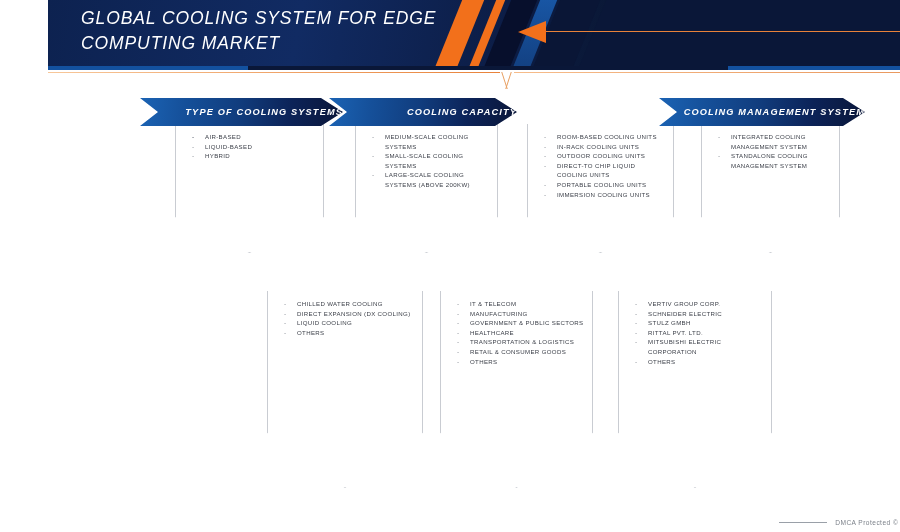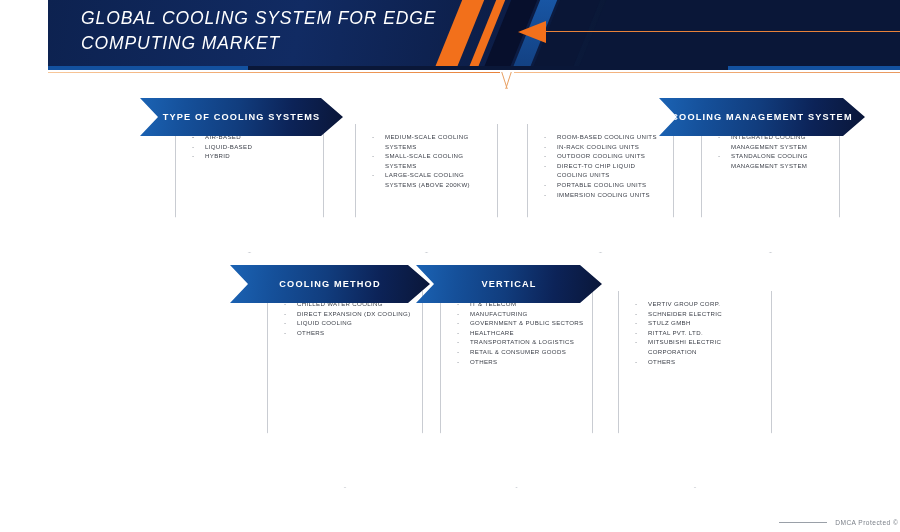--- a/index.html
+++ b/index.html
@@ -80,25 +80,26 @@
     padding-left:15px;
     margin-bottom:0px;
   }
   ul.items li:before{
     content:"-";
     position:absolute;left:2px;top:0;color:#8d9199;font-size:6.5px;
   }
 
   
   .chev{
-    position:absolute;height:38px;
-    display:flex;align-items:center;justify-content:center;
+    position:absolute;height:28px;
+    display:flex;align-items:center;justify-content:flex-end;
     color:#ffffff;font-size:9.2px;font-weight:700;letter-spacing:1.15px;
     text-transform:uppercase;white-space:nowrap;
     background:linear-gradient(96deg,#1b63b4 0%,#15509a 22%,#113d7e 48%,#0c2358 74%,#0a1638 100%);
+    font-style:italic;
   }
   .chev.first{
     -webkit-clip-path:polygon(0 0,calc(100% - 22px) 0,100% 50%,calc(100% - 22px) 100%,0 100%,18px 50%);
     clip-path:polygon(0 0,calc(100% - 22px) 0,100% 50%,calc(100% - 22px) 100%,0 100%,18px 50%);
   }
   .chev.mid{
     -webkit-clip-path:polygon(0 0,calc(100% - 22px) 0,100% 50%,calc(100% - 22px) 100%,0 100%,18px 50%);
     clip-path:polygon(0 0,calc(100% - 22px) 0,100% 50%,calc(100% - 22px) 100%,0 100%,18px 50%);
   }
 
@@ -161,20 +162,23 @@
   <div class="panel" style="left:653px;top:124px;width:137px;height:128px;">
     <ul class="items">
         <li>INTEGRATED COOLING MANAGEMENT SYSTEM</li>
         <li>STANDALONE COOLING MANAGEMENT SYSTEM</li>
       </ul>
   </div>
 
   <div class="chev first" style="left:92px;top:98px;width:203px;">
     <span>TYPE OF COOLING SYSTEMS</span>
   </div>
+  <div class="chev mid" style="left:281px;top:98px;width:188px;">
+    <span>COOLING CAPACITY</span>
+  </div>
   <div class="chev mid" style="left:611px;top:98px;width:206px;">
     <span>COOLING MANAGEMENT SYSTEM</span>
   </div>
 
   <div class="panel" style="left:219px;top:291px;width:154px;height:196px;">
     <ul class="items">
         <li>CHILLED WATER COOLING</li>
         <li>DIRECT EXPANSION (DX COOLING)</li>
         <li>LIQUID COOLING</li>
         <li>OTHERS</li>
@@ -195,25 +199,19 @@
     <ul class="items">
         <li>VERTIV GROUP CORP.</li>
         <li>SCHNEIDER ELECTRIC</li>
         <li>STULZ GMBH</li>
         <li>RITTAL PVT. LTD.</li>
         <li>MITSUBISHI ELECTRIC CORPORATION</li>
         <li>OTHERS</li>
       </ul>
   </div>
 
-  <div class="chev first" style="left:182px;top:265px;width:200px;">
-    <span>COOLING METHOD</span>
-  </div>
-  <div class="chev mid" style="left:368px;top:265px;width:186px;">
-    <span>VERTICAL</span>
-  </div>
 
   <div class="footer">
     <div class="foot-line"></div>
     <div class="foot-text">DMCA Protected © DataBridge</div>
   </div>
 
 </div>
 
 </body></html>

